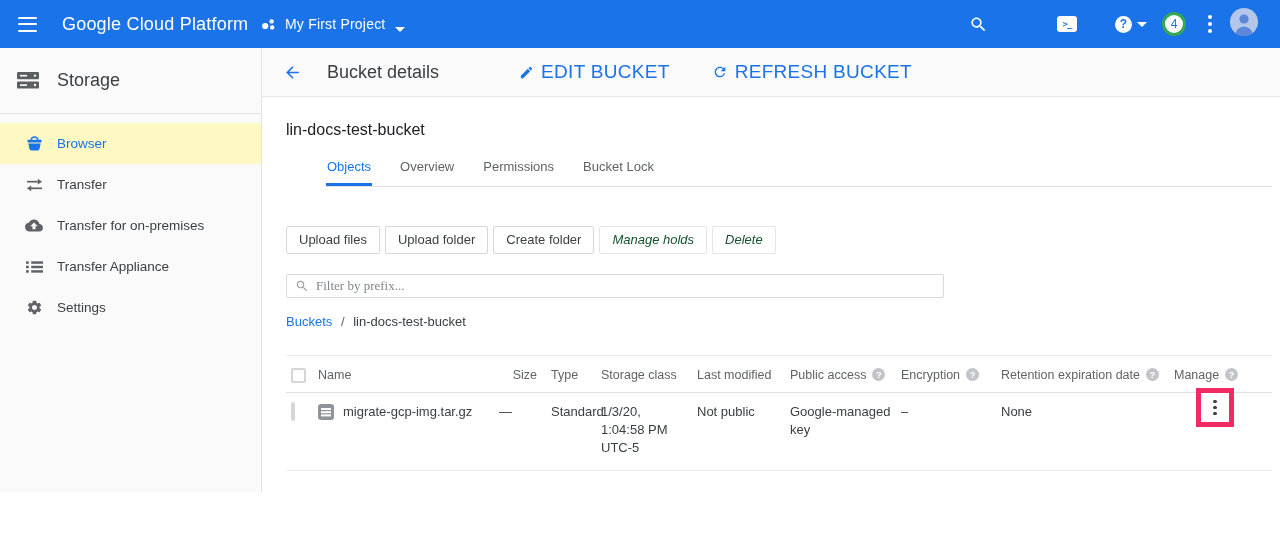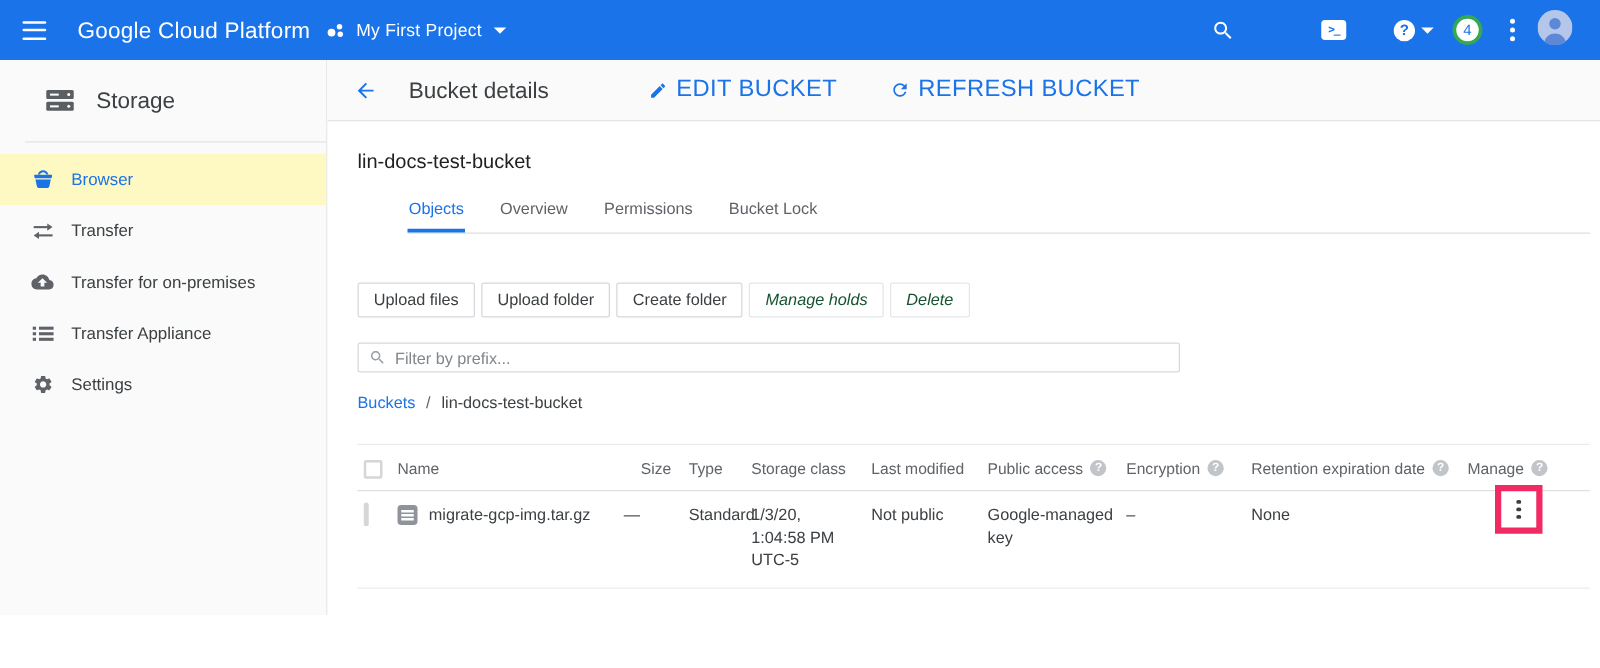--- a/index.html
+++ b/index.html
@@ -4,38 +4,38 @@
 <style>
   * { margin:0; padding:0; box-sizing:border-box; }
   body { font-family:"Liberation Sans", sans-serif; background:#ffffff; width:1280px; height:534px; overflow:hidden; }
   .screen { width:1280px; height:534px; position:relative; background:#fff; }
 
   
   .topbar { height:48px; background:#1a73e8; display:flex; align-items:center; color:#fff; }
   .hamburger { width:24px; margin-left:18px; cursor:pointer; }
   .hamburger div { height:2px; background:#fff; margin:4.5px 0; border-radius:1px; width:19px; }
   .logo-text { font-size:18px; margin-left:20px; letter-spacing:0.2px; font-weight:400; white-space:nowrap; width:182px; }
-  .proj-sel { display:flex; align-items:center; margin-left:17px; cursor:pointer; }
+  .proj-sel { display:flex; align-items:flex-end; margin-left:17px; cursor:pointer; }
   .proj-sel .label { font-size:14px; font-weight:500; margin-left:9px; letter-spacing:0.2px; }
   .caret-down { width:0; height:0; border-left:5px solid transparent; border-right:5px solid transparent; border-top:5px solid #fff; margin-left:10px; }
   .topbar-right { margin-left:auto; display:flex; align-items:center; }
   .tb-icon { cursor:pointer; display:flex; align-items:center; justify-content:center; }
   .shell-icon { width:20px; height:16px; background:#fff; border-radius:3px; color:#1a73e8; font-family:"DejaVu Sans Mono", monospace; font-size:9px; font-weight:bold; display:flex; align-items:center; justify-content:center; letter-spacing:-1px; }
   .help-wrap { display:flex; align-items:center; margin-left:38px; cursor:pointer; }
   .help-circle { width:17px; height:17px; border-radius:50%; background:#fff; color:#1a73e8; font-size:12px; font-weight:bold; display:flex; align-items:center; justify-content:center; }
   .help-wrap .caret-down { border-left-width:5px; border-right-width:5px; margin-left:5px; }
   .notif-badge { width:24px; height:24px; border-radius:50%; background:#fff; border:3px solid #34a853; color:#1a73e8; font-size:12px; font-weight:500; display:flex; align-items:center; justify-content:center; margin-left:15px; cursor:pointer; }
   .dots-v { display:flex; flex-direction:column; align-items:center; margin-left:22px; cursor:pointer; }
   .dots-v span { width:4px; height:4px; background:#fff; border-radius:50%; margin:1.5px 0; }
   .avatar { margin-left:18px; margin-right:22px; cursor:pointer; }
 
   
   .app { display:flex; height:444px; }
   .sidebar { width:262px; background:#fafafa; border-right:1px solid #e3e3e3; flex-shrink:0; }
-  .sb-header { height:66px; display:flex; align-items:center; border-bottom:1px solid #e3e3e3; padding-left:16px;margin-left:20px; }
+  .sb-header { height:66px; display:flex; align-items:center; border-bottom:1px solid #e3e3e3; padding-left:16px; }
   .sb-title { font-size:18px; color:#3c4043; margin-left:17px; }
   .sb-items { padding-top:9px; }
   .sb-item { height:41px; display:flex; align-items:center; padding-left:25px; font-size:13.5px; color:#3c4043; cursor:pointer; }
   .sb-item .sb-ic { width:18px; display:flex; justify-content:center; }
   .sb-item .sb-label { margin-left:14px; }
   .sb-item.active { background:#fef9c3; color:#1a73e8; }
 
   .main { flex:1; background:#fff; }
   .main-header { height:49px; background:#fafafa; border-bottom:1px solid #e5e5e5; display:flex; align-items:center; }
   .back-btn { margin-left:21px; cursor:pointer; display:flex; }
@@ -50,21 +50,21 @@
 
   .tabs { display:flex; gap:27px; border-bottom:1px solid #e0e0e0; margin-top:14px;margin-left:40px; }
   .tab { font-size:13px; color:#5f6368; padding:6px 1px 9px; border-bottom:3px solid transparent; cursor:pointer; }
   .tab.active { color:#1a73e8; border-bottom-color:#1a73e8; }
 
   .btn-row { margin-top:39px; display:flex; gap:5px; }
   .btn { background:#fff; border:1px solid #d5d8dc; border-radius:2px; font-size:13px; color:#3c4043; padding:5px 12px 6px; font-family:inherit; cursor:pointer; }
   .btn:disabled { color:#14532d; border-color:#e4e6e8; cursor:default;font-style:italic; }
 
   .filter-box { margin-top:20px; width:658px; height:24px; border:1px solid #d9d9d9; border-radius:2px; display:flex; align-items:center; padding:0 8px; background:#fff; }
-  .filter-box input { border:none; outline:none; flex:1; font-size:13px; margin-left:7px; font-family:Liberation Sans, sans-serif; color:#3c4043; background:transparent; }
+  .filter-box input { border:none; outline:none; flex:1; font-size:13px; margin-left:7px; font-family:Liberation Serif, serif; color:#3c4043; background:transparent; }
   .filter-box input::placeholder { color:#80868b; }
 
   .breadcrumb { margin-top:16px; font-size:13px; color:#5f6368; }
   .breadcrumb .bc-link { color:#1a73e8; text-decoration:none; cursor:pointer; }
   .breadcrumb .bc-sep { margin:0 5px; }
   .breadcrumb .bc-cur { color:#3c4043; }
 
   
   .obj-table { margin-top:26px; width:986px; }
   .t-row { display:grid; grid-template-columns:32px 181px 52px 50px 96px 93px 111px 100px 173px 60px 38px; }

